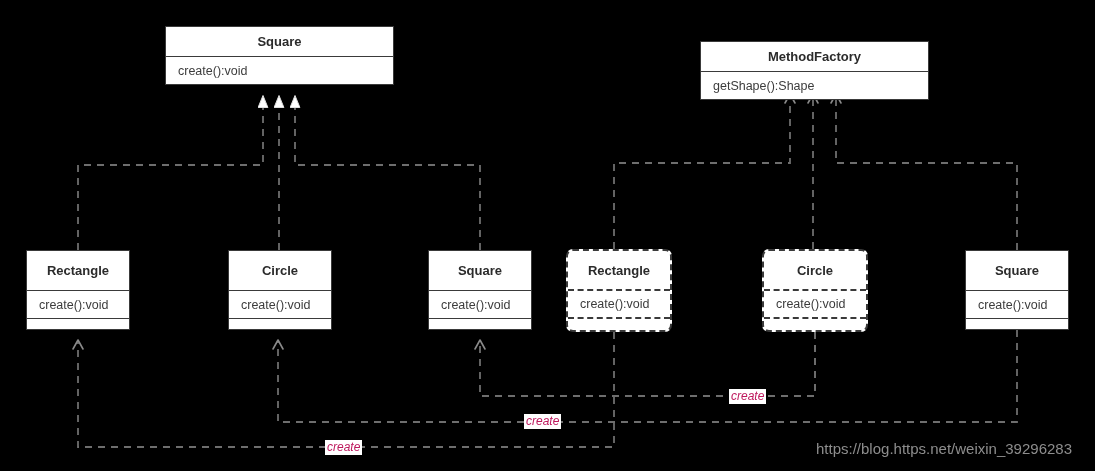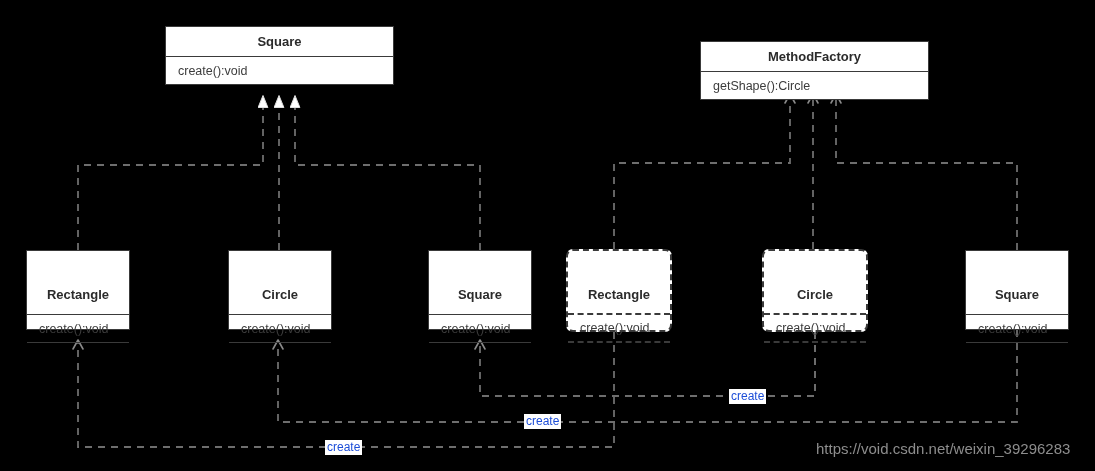--- a/index.html
+++ b/index.html
@@ -23,28 +23,28 @@
 
   .uml.solid .title{border-bottom:1.6px solid #3a3a3a;}
   .uml.solid .op{border-bottom:1.6px solid #3a3a3a;}
   .uml.dashed .title{border-bottom:2.2px dashed #3a3a3a;}
   .uml.dashed .op{border-bottom:2.2px dashed #3a3a3a;}
 
   
   .top .title{height:30px;}
   .top .op{height:28px;}
   
-  .cls .title{height:40px;margin-top:24px;}
+  .cls .title{height:40px;}
   .cls .op{height:28px;}
   .cls .blank{height:24px;}
 
   
-  .elabel{position:absolute;background:#ffffff;color:#1d4ed8;
+  .elabel{position:absolute;background:#ffffff;color:#be185d;
           font-size:12px;line-height:13px;padding:1px 2px;
-          white-space:nowrap;}
+          white-space:nowrap;font-style:italic;}
 
   .watermark{position:absolute;color:#8d8d8d;font-size:15px;
              white-space:nowrap;}
 </style>
 </head>
 <body>
 
 <div id="stage">
 
   <svg class="wires" viewBox="0 0 1095 471">
@@ -94,21 +94,21 @@
     </g>
   </svg>
 
   <div class="uml solid top" style="left:165px;top:26px;width:229px;height:59px;">
     <div class="row title">Square</div>
     <div class="row op">create():void</div>
   </div>
 
   <div class="uml solid top" style="left:700px;top:26px;width:229px;height:59px;margin-top:15px;">
     <div class="row title">MethodFactory</div>
-    <div class="row op">getShape():Circle</div>
+    <div class="row op">getShape():Shape</div>
   </div>
 
   <div class="uml solid cls" style="left:26px;top:250px;width:104px;height:80px;">
     <div class="row title">Rectangle</div>
     <div class="row op">create():void</div>
     <div class="row blank"></div>
   </div>
 
   <div class="uml solid cls" style="left:228px;top:250px;width:104px;height:80px;">
     <div class="row title">Circle</div>
@@ -137,15 +137,15 @@
   <div class="uml solid cls" style="left:965px;top:250px;width:104px;height:80px;">
     <div class="row title">Square</div>
     <div class="row op">create():void</div>
     <div class="row blank"></div>
   </div>
 
   <div class="elabel" style="left:729px;top:389px;">create</div>
   <div class="elabel" style="left:524px;top:414px;">create</div>
   <div class="elabel" style="left:325px;top:440px;">create</div>
 
-  <div class="watermark" style="left:816px;top:440px;">https://void.csdn.net/weixin_39296283</div>
+  <div class="watermark" style="left:816px;top:440px;">https://blog.https.net/weixin_39296283</div>
 
 </div>
 
 </body></html>

